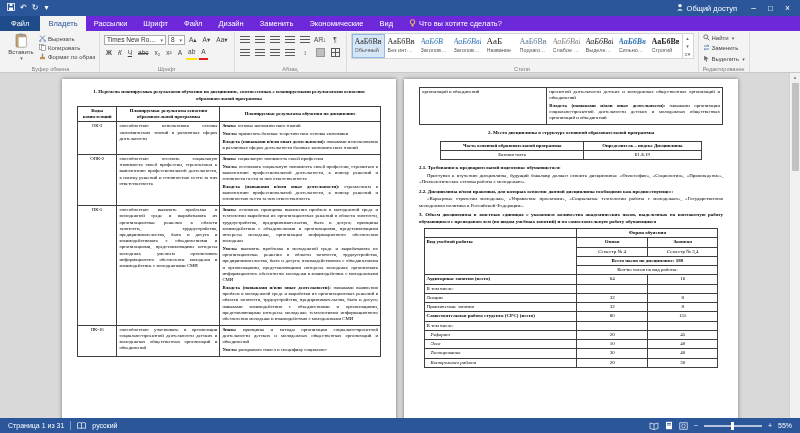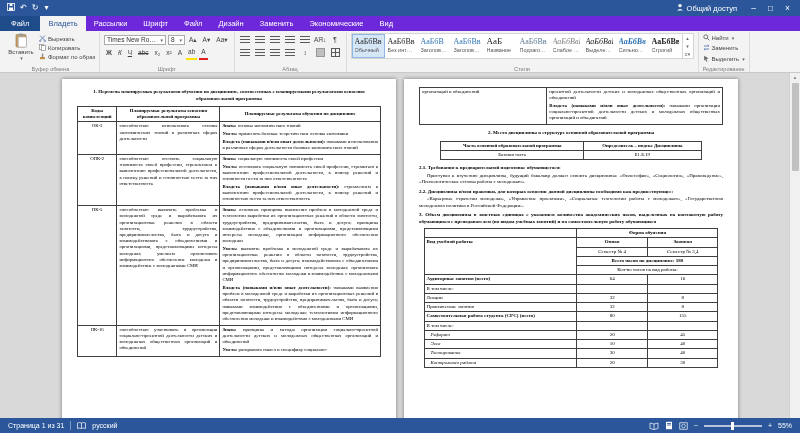--- a/index.html
+++ b/index.html
@@ -59,21 +59,21 @@
   .pbtn { display:flex; align-items:center; justify-content:center; width:13px; height:12px; cursor:pointer; }
   .bicon { width:9px; height:9px; border:1px solid #5a5a5a;
            background:linear-gradient(#5a5a5a,#5a5a5a) center/100% 1px no-repeat,
                       linear-gradient(#5a5a5a,#5a5a5a) center/1px 100% no-repeat; }
   .ficon { width:9px; height:9px; background:#bfbfbf; border:1px solid #979797; }
   .gallery { display:flex; align-items:stretch; background:#fff; border:1px solid #d5d5d5; height:26px; }
   .style-item { width:33px; padding:1px 2px; border:1px solid transparent; cursor:pointer; overflow:hidden; }
   .style-item.selected { background:#d5e6f7; border-color:#8fb9e4; }
   .s-sample { font-size:8px; line-height:11px; white-space:nowrap; overflow:hidden;
               font-family:"Liberation Serif",serif; color:#222; }
-  .s-sample.c-blue { color:#2e74b5; }
+  .s-sample.c-blue { color:#2e74b5;font-style:italic; }
   .s-sample.c-title { font-size:9px; }
   .s-sample.c-sub { color:#5a7894; }
   .s-sample.c-itgray { font-style:italic; color:#808080; }
   .s-sample.c-it { font-style:italic; }
   .s-sample.c-itbold { font-style:italic; font-weight:bold; color:#2e74b5; }
   .s-sample.c-bold { font-weight:bold; }
   .s-name { font-size:5.5px; color:#555; white-space:nowrap; overflow:hidden; text-overflow:ellipsis; }
   .gal-scroll { width:11px; border-left:1px solid #d5d5d5; display:flex; flex-direction:column;
                 align-items:center; justify-content:space-between; font-size:5px; color:#666; padding:1px 0; }
   .ed-col { display:flex; flex-direction:column; justify-content:space-between; height:30px; }
@@ -158,20 +158,29 @@
   <div class="tabsrow">
     <div class="tab file">Файл</div>
     <div class="tab active">Владеть</div>
     <div class="tab">Рассылки</div>
     <div class="tab">Шрифт</div>
     <div class="tab">Файл</div>
     <div class="tab">Дизайн</div>
     <div class="tab">Заменить</div>
     <div class="tab">Экономические</div>
     <div class="tab">Вид</div>
+    <div class="tellme">
+      <span>
+        <svg width="7" height="8" viewBox="0 0 7 8">
+            <circle cx="3.5" cy="3" r="2.3" fill="none" stroke="#ffd34d" stroke-width="0.9"></circle>
+            <rect x="2.6" y="5.6" width="1.8" height="1.8" fill="#ffd34d"></rect>
+          </svg>
+      </span>
+      <span>Что вы хотите сделать?</span>
+    </div>
   </div>
 
   <div class="ribbon">
 
     <div class="rgroup">
       <div class="cb-body">
         <div class="paste-btn">
           <span>
             <svg width="13" height="15" viewBox="0 0 13 15">
                 <rect x="1" y="1.5" width="10" height="12.5" rx="1" fill="#caa36c" stroke="#8c6d3f" stroke-width="0.6"></rect>

